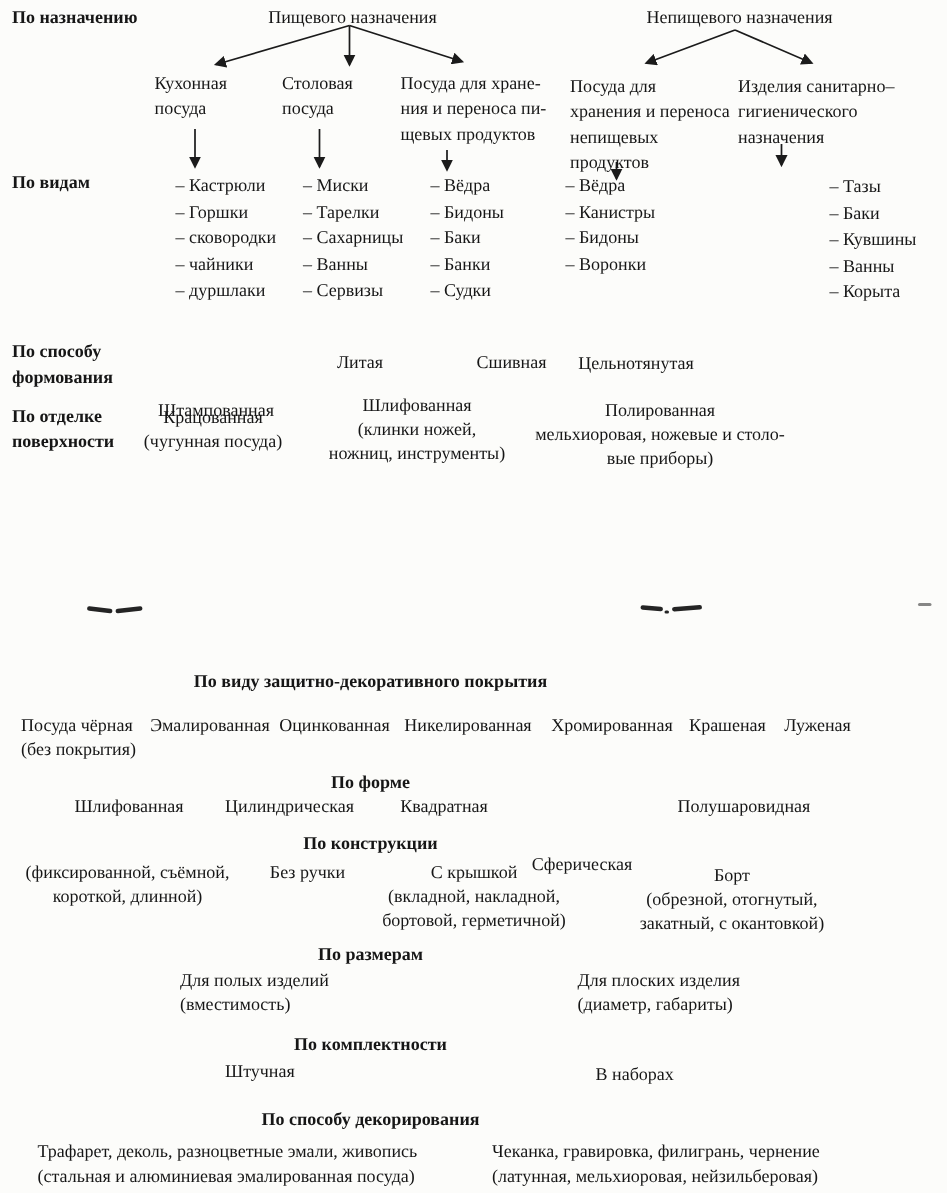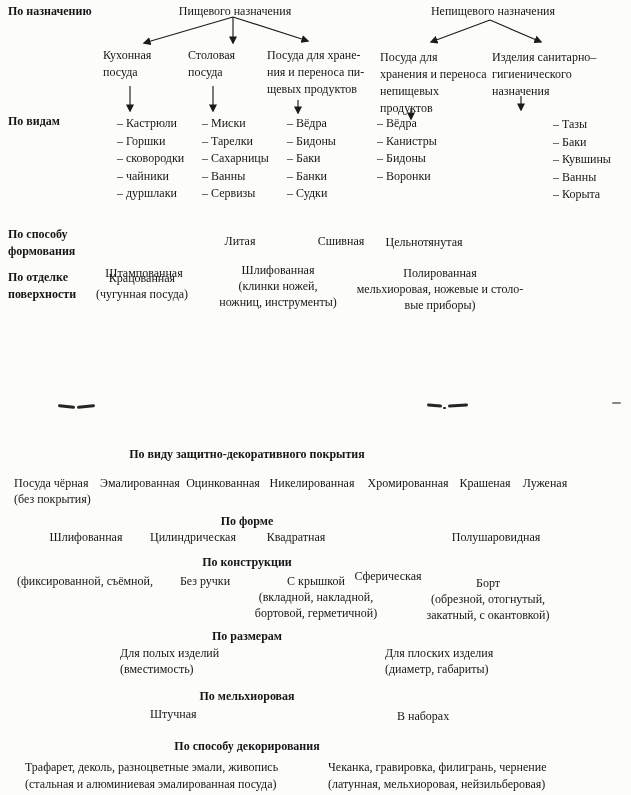--- a/index.html
+++ b/index.html
@@ -161,20 +161,21 @@
 <div class="abs b ctr" style="left:247px;top:513px;">По форме</div>
 <div class="abs ctr" style="left:86px;top:529px;">Шлифованная</div>
 <div class="abs ctr" style="left:193px;top:529px;">Цилиндрическая</div>
 <div class="abs ctr" style="left:296px;top:529px;">Квадратная</div>
 <div class="abs ctr" style="left:388px;top:529px;margin-top:39px;">Сферическая</div>
 <div class="abs ctr" style="left:496px;top:529px;">Полушаровидная</div>
 
 <div class="abs b ctr" style="left:247px;top:554px;">По конструкции</div>
 <div class="abs ctr blk lh16" style="left:85px;top:573px;">
   <span>(фиксированной, съёмной,</span>
+  <span>короткой, длинной)</span>
 </div>
 <div class="abs ctr" style="left:205px;top:573px;">Без ручки</div>
 <div class="abs ctr blk lh16" style="left:316px;top:573px;">
   <span>С крышкой</span>
   <span>(вкладной, накладной,</span>
   <span>бортовой, герметичной)</span>
 </div>
 <div class="abs ctr blk lh16" style="left:488px;top:575px;">
   <span>Борт</span>
   <span>(обрезной, отогнутый,</span>
@@ -184,21 +185,21 @@
 <div class="abs b ctr" style="left:247px;top:628px;">По размерам</div>
 <div class="abs blk lh16 nw" style="left:120px;top:645px;">
   <span>Для полых изделий</span>
   <span>(вместимость)</span>
 </div>
 <div class="abs blk lh16 nw" style="left:385px;top:645px;">
   <span>Для плоских изделия</span>
   <span>(диаметр, габариты)</span>
 </div>
 
-<div class="abs b ctr" style="left:247px;top:688px;">По мельхиоровая</div>
+<div class="abs b ctr" style="left:247px;top:688px;">По комплектности</div>
 <div class="abs nw" style="left:150px;top:706px;">Штучная</div>
 <div class="abs nw" style="left:397px;top:708px;">В наборах</div>
 
 <div class="abs b ctr" style="left:247px;top:738px;">По способу декорирования</div>
 <div class="abs blk lh17 nw" style="left:25px;top:759px;">
   <span>Трафарет, деколь, разноцветные эмали, живопись</span>
   <span>(стальная и алюминиевая эмалированная посуда)</span>
 </div>
 <div class="abs blk lh17 nw" style="left:328px;top:759px;">
   <span>Чеканка, гравировка, филигрань, чернение</span>

